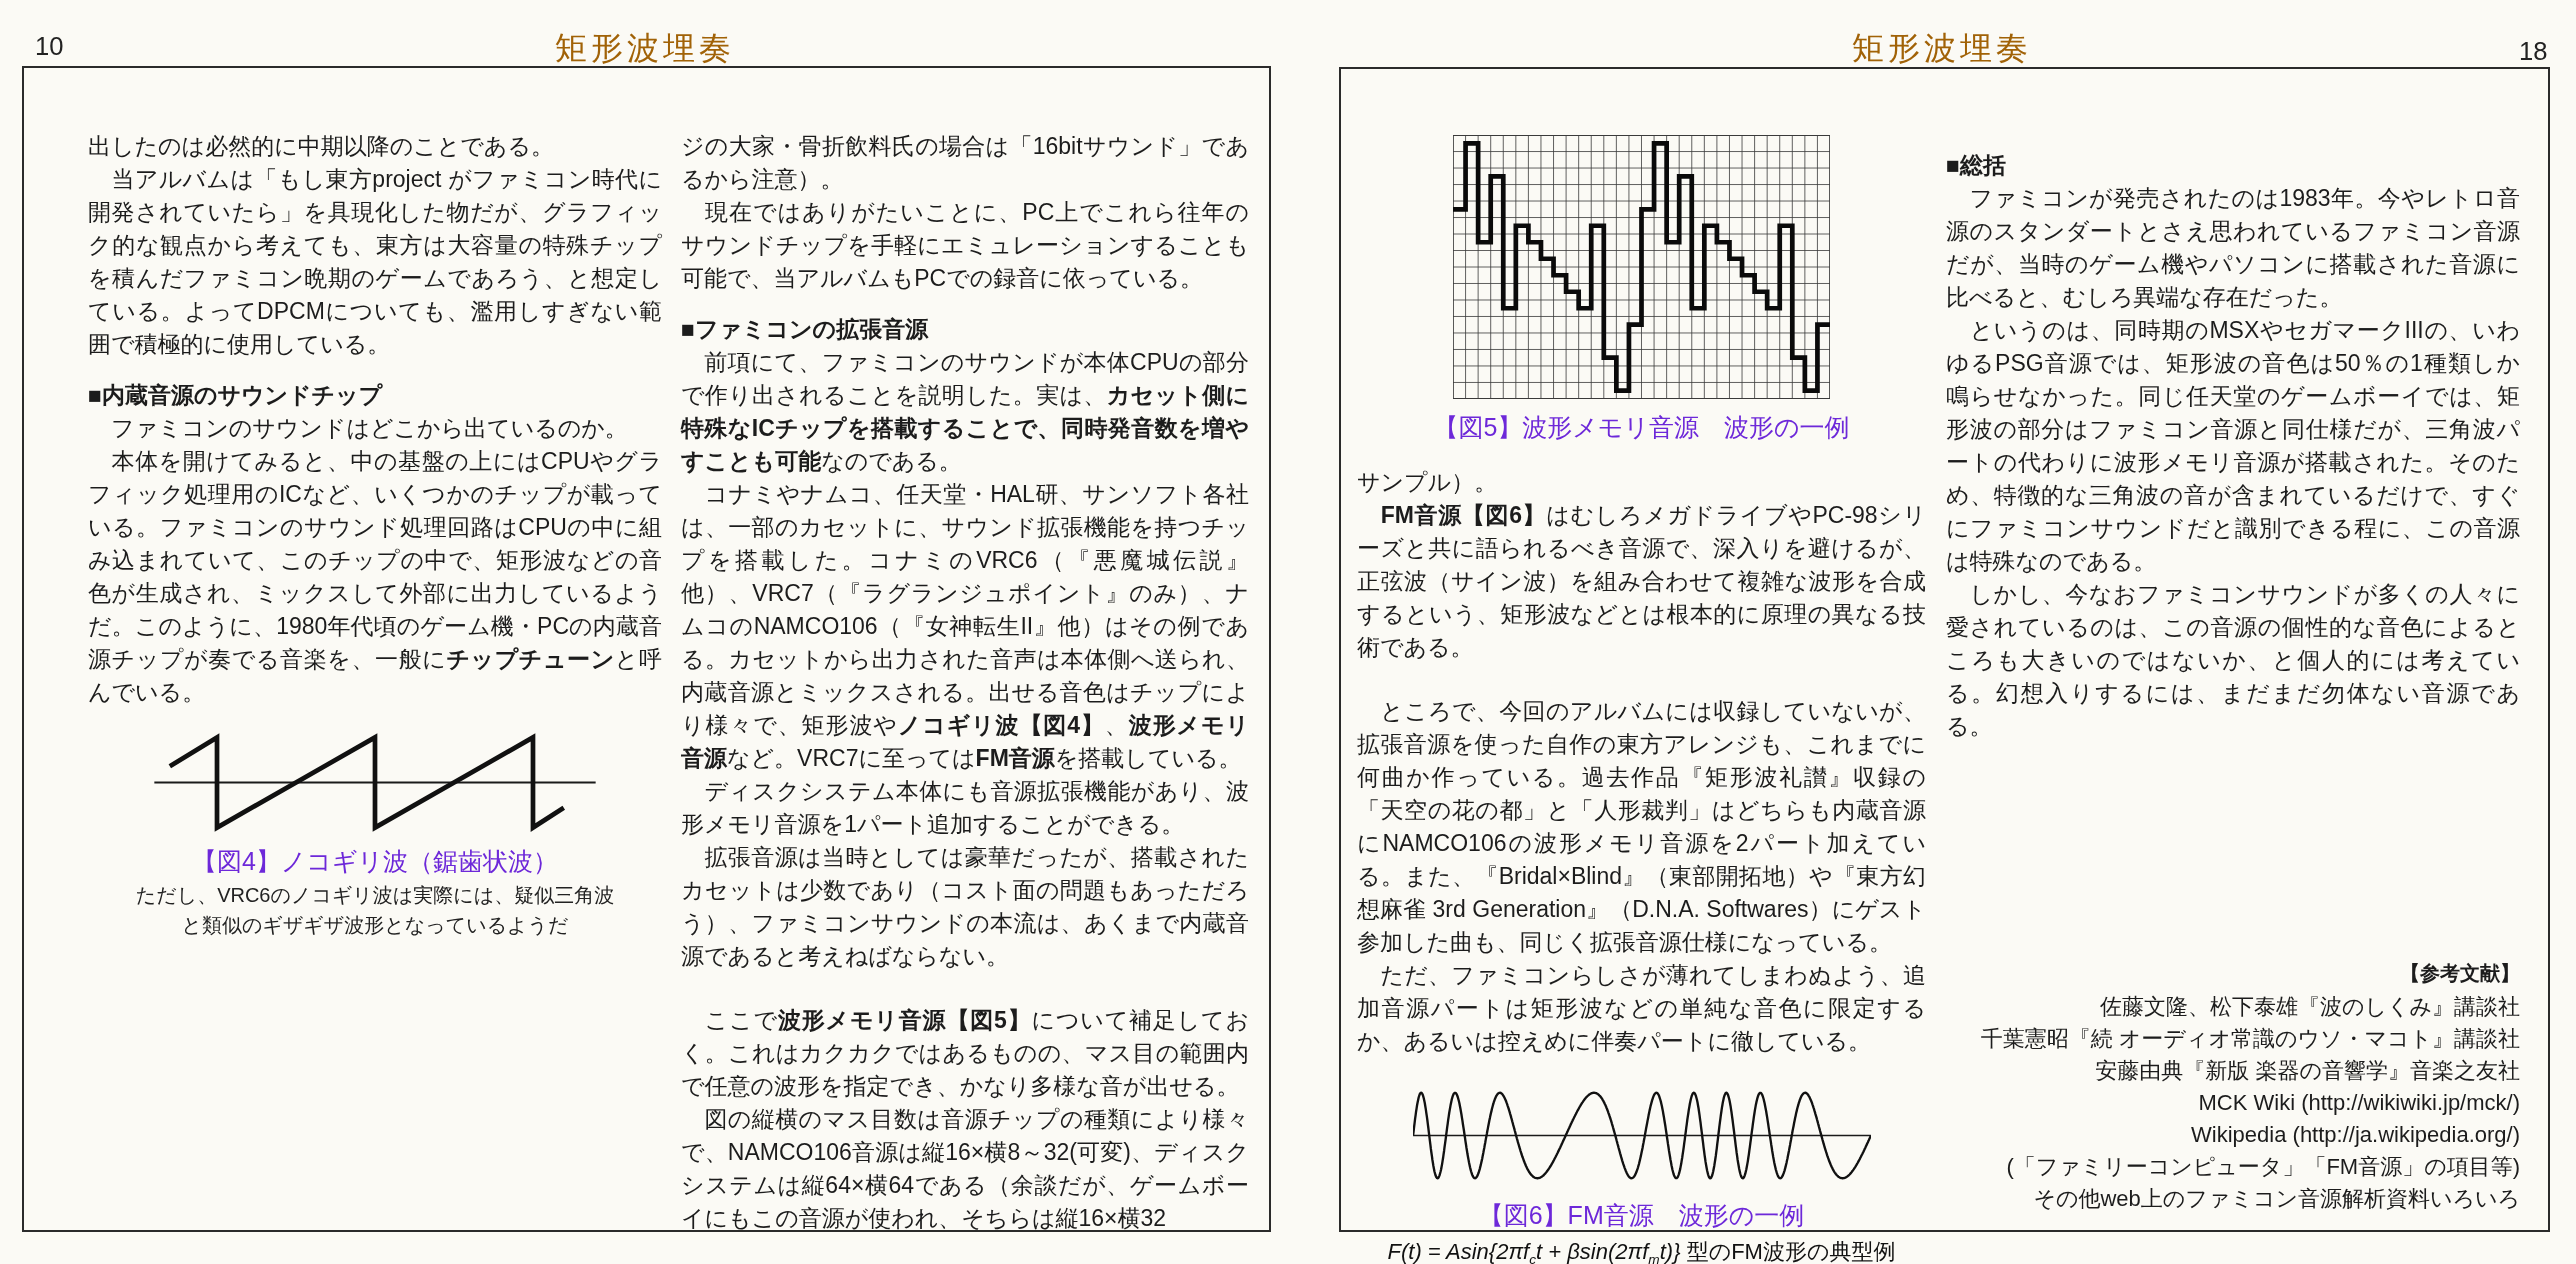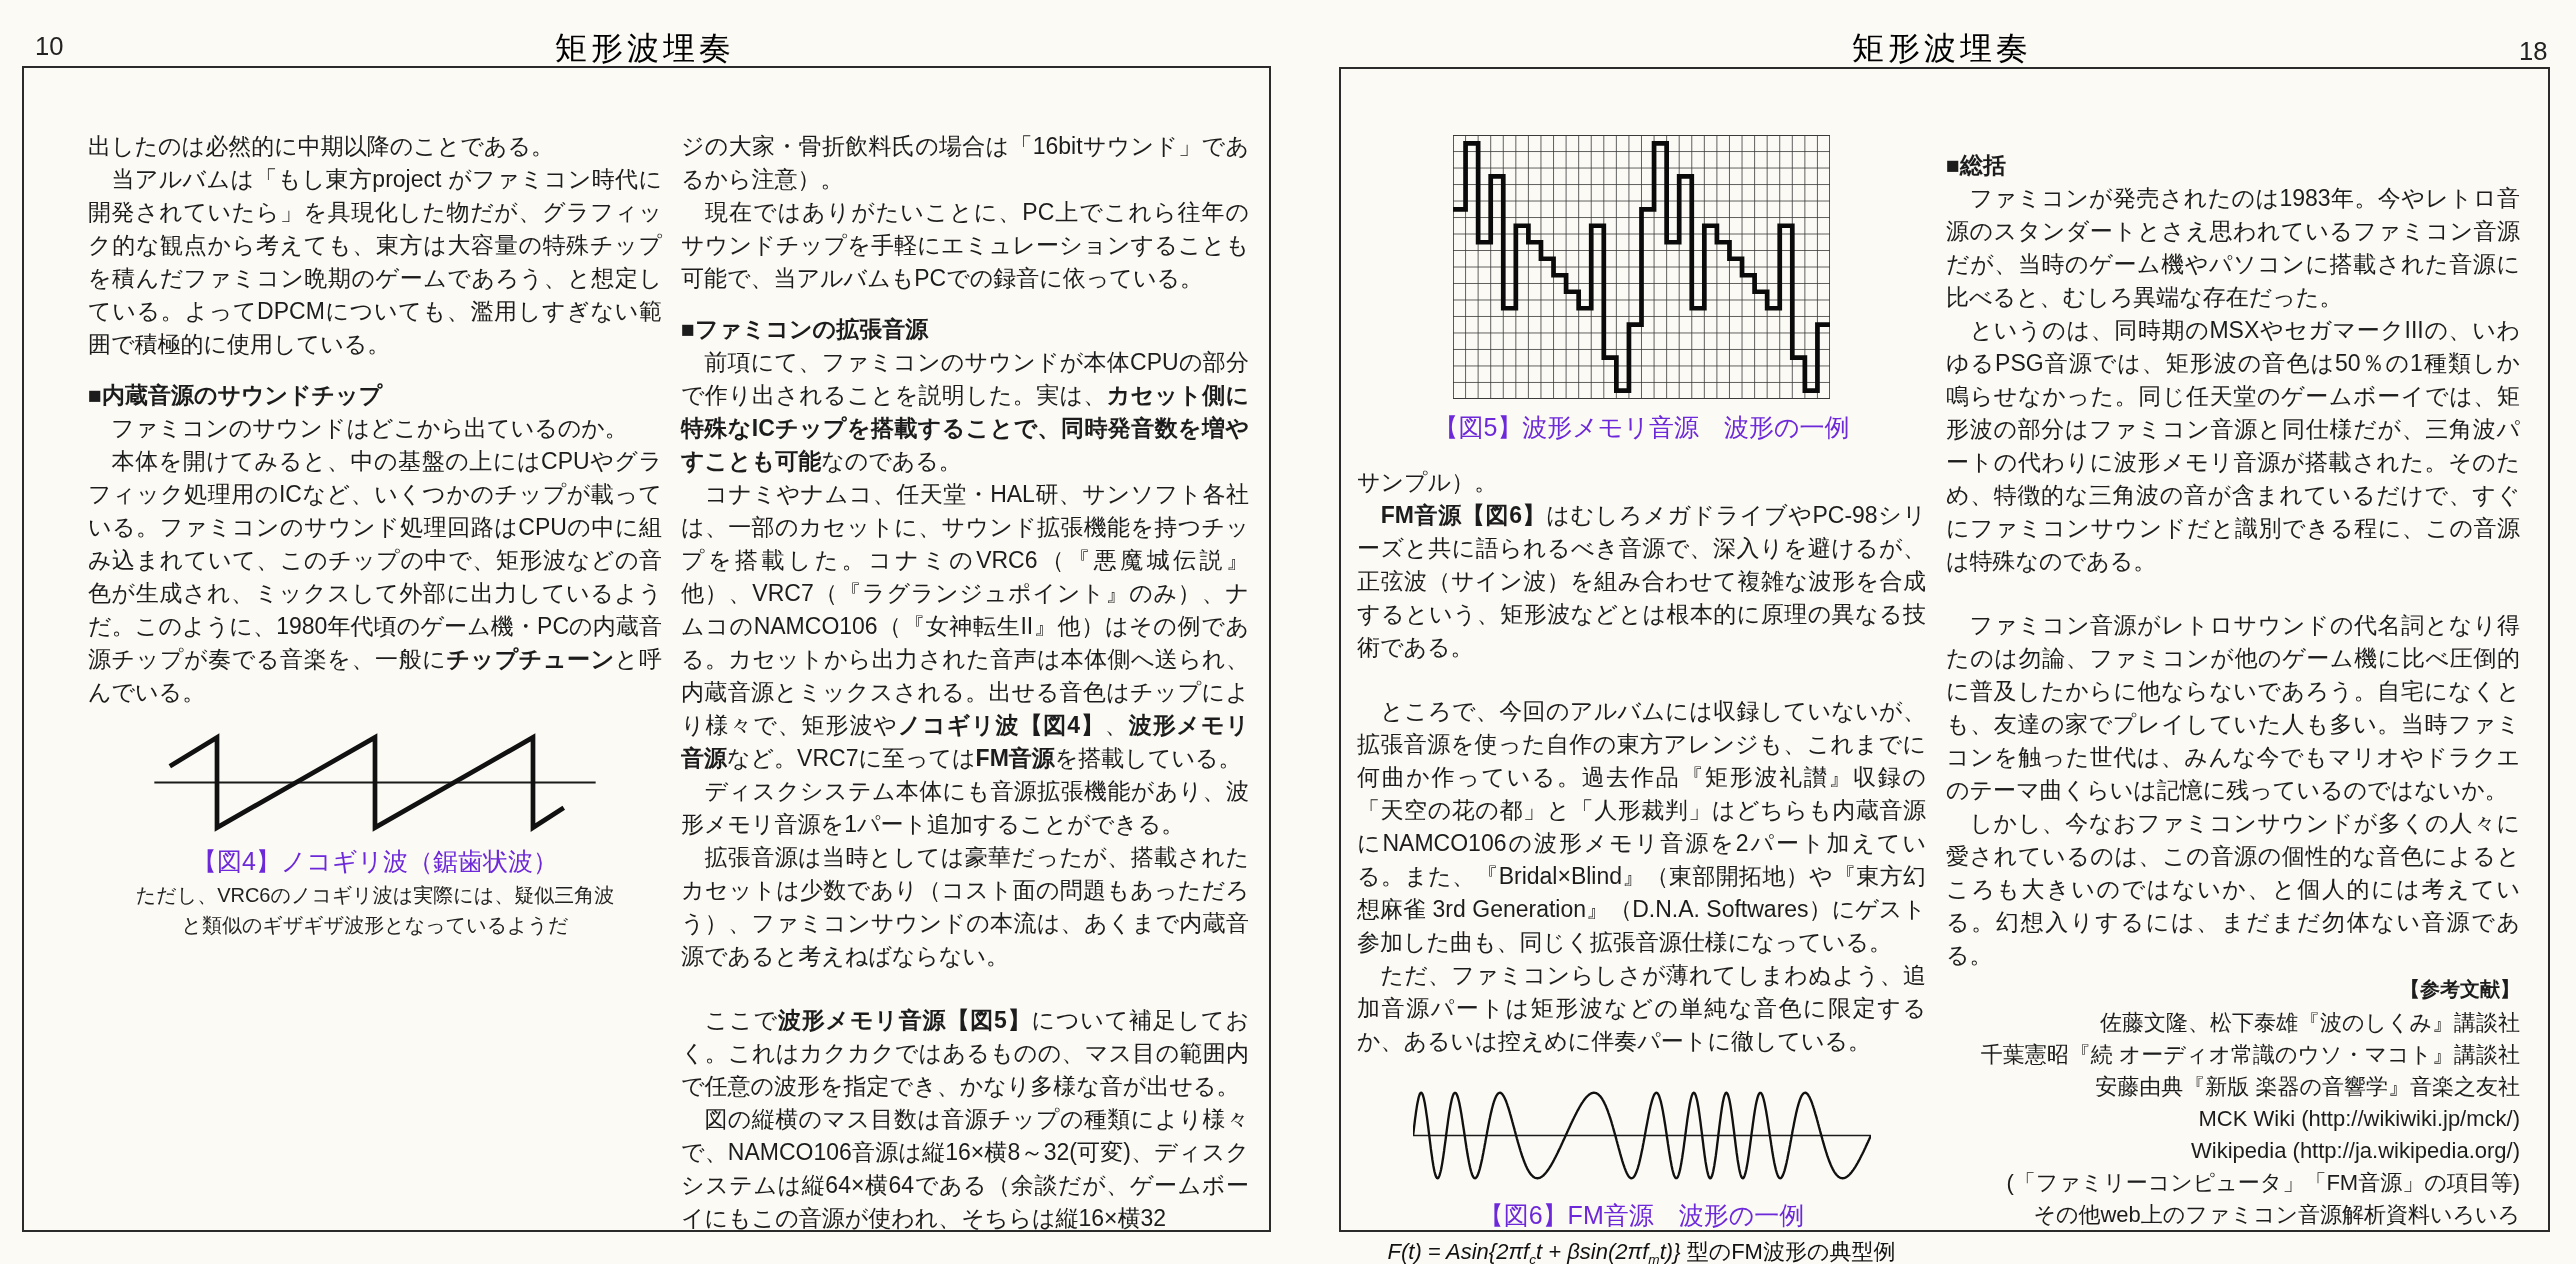--- a/index.html
+++ b/index.html
@@ -3,21 +3,21 @@
 <meta charset="utf-8">
 <style>
   html,body{margin:0;padding:0;}
   body{
     width:2576px;height:1265px;position:relative;
     background:#fbfaf5;color:#1c1c1c;
     font-family:"Liberation Sans","DejaVu Sans",sans-serif;
     overflow:hidden;
   }
   .page-number{position:absolute;font-size:25.6px;color:#222;}
-  .page-title{position:absolute;top:27px;font-size:32px;letter-spacing:4px;color:#000000;transform:translateX(-50%);white-space:nowrap;font-family:Liberation Mono, monospace;}
+  .page-title{position:absolute;top:27px;font-size:32px;letter-spacing:4px;color:#a16207;transform:translateX(-50%);white-space:nowrap;font-family:Liberation Mono, monospace;}
   .page-box{position:absolute;border:2.7px solid #2b2b2b;background:transparent;}
   #left-box{left:22px;top:66px;width:1245px;height:1162px;}
   #right-box{left:1339px;top:67px;width:1207px;height:1161px;}
   .col{position:absolute;top:62px;height:1084px;}
   #l-col1{left:64px;width:574px;}
   #l-col2{left:657px;width:568px;}
   #r-col1{left:16px;width:569px;}
   #r-col2{left:605px;width:574px;display:flex;flex-direction:column;}
   .blk{margin:0;font-size:23px;line-height:33px;text-align:justify;text-justify:inter-ideograph;}
   .blk.h{font-weight:bold;margin-top:17.5px;}
@@ -149,21 +149,20 @@
         </svg>
       <div class="fig-caption">【図6】FM音源　波形の一例</div>
       <div class="fig-formula"><span class="it">F(t) = Asin{2πf</span><sub class="it">c</sub><span class="it">t + βsin(2πf</span><sub class="it">m</sub><span class="it">t)}</span><span> 型のFM波形の典型例</span></div>
     </div>
   </div>
   <div class="col" id="r-col2">
     <div>
         <p class="blk h"><span class="b">■総括</span></p>
         <p class="blk p"><span>　ファミコンが発売されたのは1983年。今やレトロ音源のスタンダートとさえ思われているファミコン音源だが、当時のゲーム機やパソコンに搭載された音源に比べると、むしろ異端な存在だった。</span></p>
         <p class="blk p"><span>　というのは、同時期のMSXやセガマークIIIの、いわゆるPSG音源では、矩形波の音色は50％の1種類しか鳴らせなかった。同じ任天堂のゲームボーイでは、矩形波の部分はファミコン音源と同仕様だが、三角波パートの代わりに波形メモリ音源が搭載された。そのため、特徴的な三角波の音が含まれているだけで、すぐにファミコンサウンドだと識別できる程に、この音源は特殊なのである。</span></p>
-        <p class="blk pg"><span>　ファミコン音源がレトロサウンドの代名詞となり得たのは勿論、ファミコンが他のゲーム機に比べ圧倒的に普及したからに他ならないであろう。自宅になくとも、友達の家でプレイしていた人も多い。当時ファミコンを触った世代は、みんな今でもマリオやドラクエのテーマ曲くらいは記憶に残っているのではないか。</span></p>
         <p class="blk p"><span>　しかし、今なおファミコンサウンドが多くの人々に愛されているのは、この音源の個性的な音色によるところも大きいのではないか、と個人的には考えている。幻想入りするには、まだまだ勿体ない音源である。</span></p>
       </div>
     <div id="references">
       <div class="ref-heading">【参考文献】</div>
       <div>
           <div class="ref-line">佐藤文隆、松下泰雄『波のしくみ』講談社</div>
           <div class="ref-line">千葉憲昭『続 オーディオ常識のウソ・マコト』講談社</div>
           <div class="ref-line">安藤由典『新版 楽器の音響学』音楽之友社</div>
           <div class="ref-line">MCK Wiki (http://wikiwiki.jp/mck/)</div>
           <div class="ref-line">Wikipedia (http://ja.wikipedia.org/)</div>

